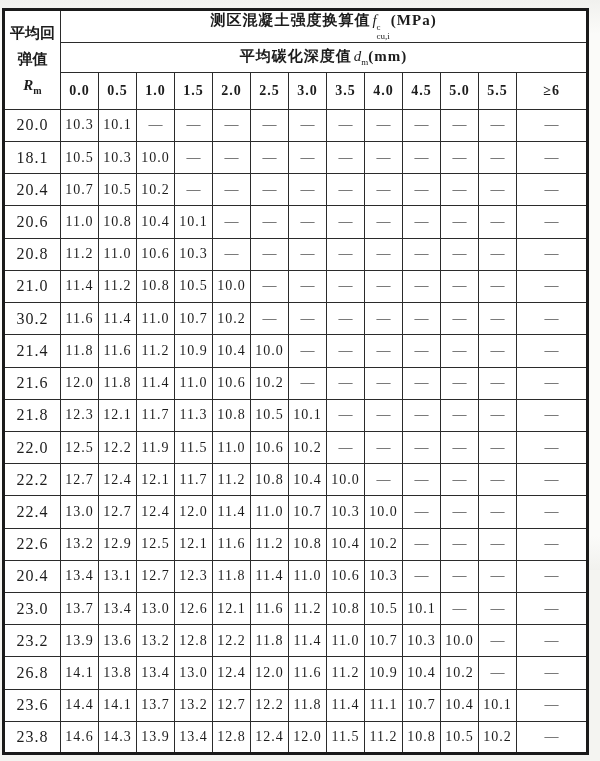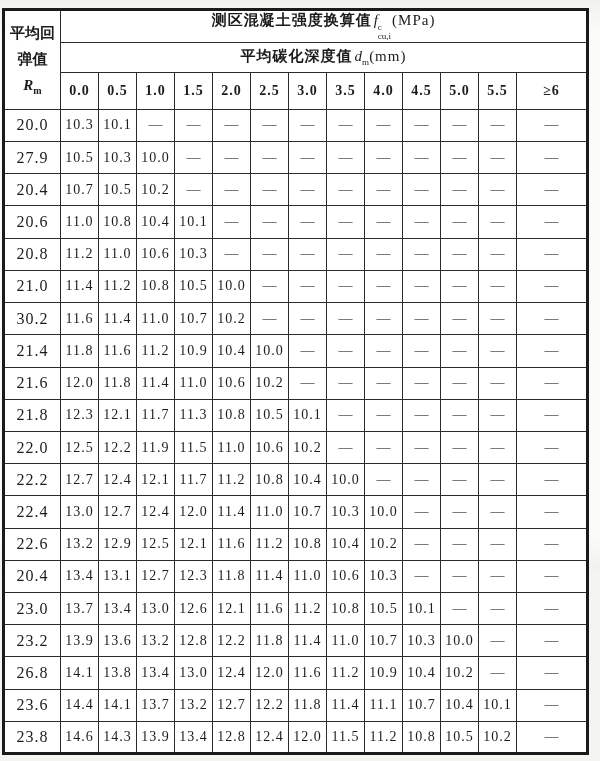--- a/index.html
+++ b/index.html
@@ -48,21 +48,21 @@
   .supsub {
     display: inline-flex;
     flex-direction: column;
     font-size: 9px;
     line-height: 1.05;
     vertical-align: -5px;
     font-style: normal;
     text-align: left;
     margin-right: 1px;
   }
-  .unit { font-weight: normal; font-size: 15px; text-align: right; }
+  .unit { font-weight: bold; font-size: 15px; text-align: right; }
 
   .num-head { font-size: 14px; letter-spacing: 1px; }
   .row-head { font-size: 16px; letter-spacing: 1px; }
   td { font-size: 14px; letter-spacing: 1px; }
   td.dash { color: #4c4c4c; letter-spacing: 0; font-size: 14px; }
 </style>
 </head>
 <body>
 
 <div class="page">
@@ -129,21 +129,21 @@
           <td class="dash">—</td>
           <td class="dash">—</td>
           <td class="dash">—</td>
           <td class="dash">—</td>
           <td class="dash">—</td>
           <td class="dash">—</td>
           <td class="dash">—</td>
           <td class="dash">—</td>
         </tr>
         <tr>
-          <th class="row-head">27.9</th>
+          <th class="row-head">18.1</th>
           <td>10.5</td>
           <td>10.3</td>
           <td>10.0</td>
           <td class="dash">—</td>
           <td class="dash">—</td>
           <td class="dash">—</td>
           <td class="dash">—</td>
           <td class="dash">—</td>
           <td class="dash">—</td>
           <td class="dash">—</td>

